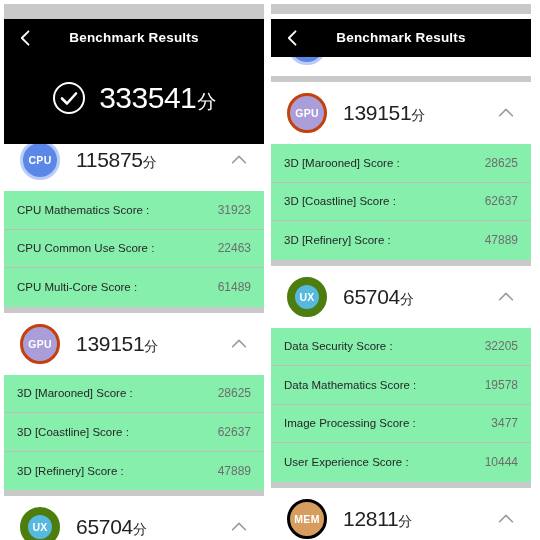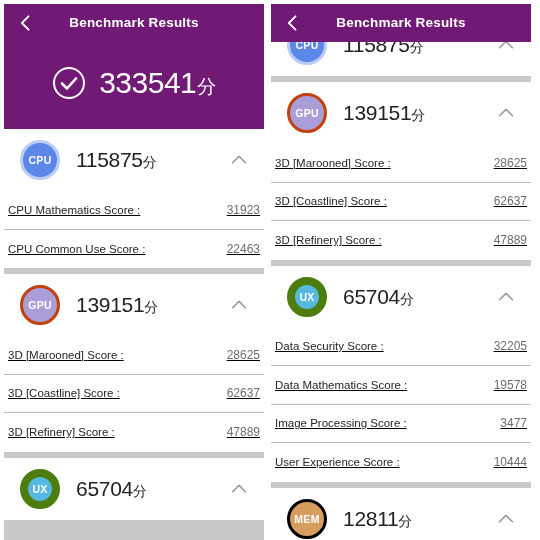--- a/index.html
+++ b/index.html
@@ -27,25 +27,25 @@
     width: 260px;
     height: 536px;
     overflow: hidden;
     background: #c9c9c9;
     box-sizing: border-box;
   }
 
   
   .topbar {
     position: absolute;
-    top: 0;
+    top: 15px;
     left: 0;
     right: 0;
     height: 38px;
-    background: #701a75;
+    background: #000000;
     z-index: 20;
     display: flex;
     align-items: center;
     justify-content: center;
   }
   .topbar.with-hero {
     height: 125px;
     display: block;
   }
   .topbar-title {
@@ -143,25 +143,24 @@
     height: 22px;
     flex: none;
     cursor: pointer;
   }
 
   .rows { background: #c9c9c9; }
   .row {
     height: 38.5px;
     display: flex;
     align-items: center;
-    padding: 0 4px;
+    padding: 0 13px;
     box-sizing: border-box;
     border-bottom: 1px solid #bdbdbd;
-    background: #ffffff;
-    text-decoration: underline;
+    background: #86efac;
   }
   .row:last-child { border-bottom: none; }
   .row-label {
     font-size: 11.5px;
     color: #262626;
     white-space: nowrap;
   }
   .row-value {
     margin-left: auto;
     font-size: 12px;
@@ -186,20 +185,24 @@
                 </svg></div>
             </div>
             <div class="rows">
               <div class="row">
                 <span class="row-label">CPU Mathematics Score :</span>
                 <span class="row-value">31923</span>
               </div>
               <div class="row">
                 <span class="row-label">CPU Common Use Score :</span>
                 <span class="row-value">22463</span>
+              </div>
+              <div class="row">
+                <span class="row-label">CPU Multi-Core Score :</span>
+                <span class="row-value">61489</span>
               </div>
             </div>
           </div>
           <div class="gap"></div>
           <div class="group">
             <div class="group-head">
               <div class="badge gpu">GPU</div>
               <div class="group-score"><span>139151</span><span class="unit">分</span></div>
               <div class="chevron"><svg viewBox="0 0 24 24" width="22" height="22" fill="none" stroke="#9a9a9a" stroke-width="1.7" stroke-linecap="round" stroke-linejoin="round">
                   <polyline points="5,15 12,8 19,15"></polyline>

